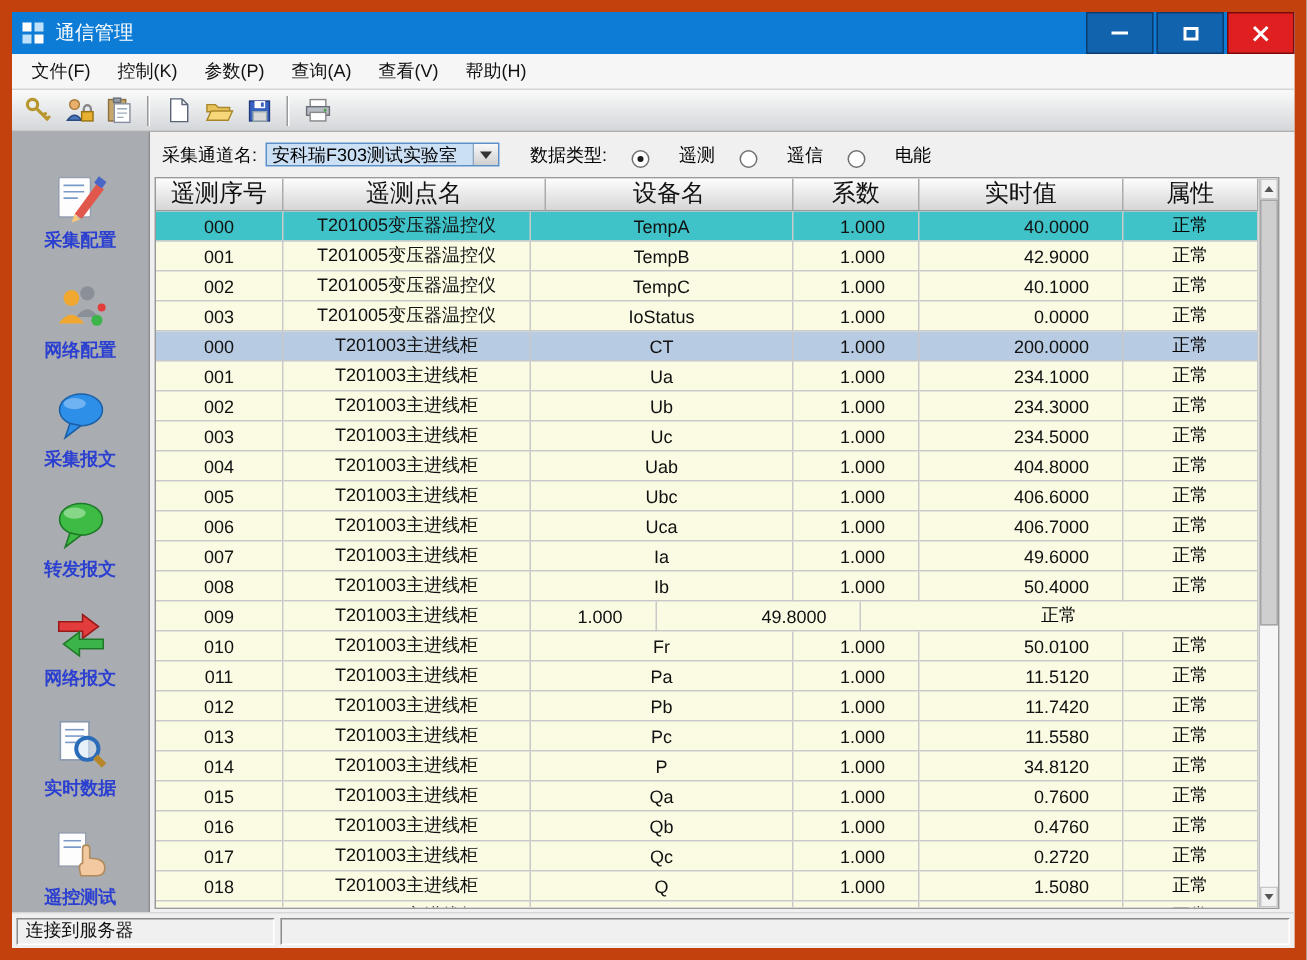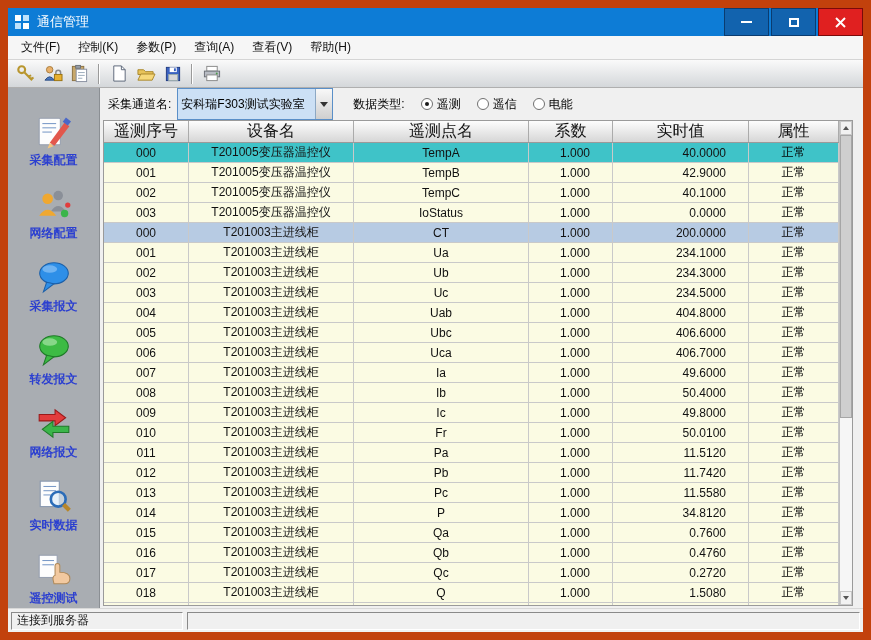--- a/index.html
+++ b/index.html
@@ -57,34 +57,34 @@
     align-items:center; justify-content:flex-end; gap:3px; cursor:pointer;
   }
   .side-label { color:#2B3FD0; font-size:12px; font-weight:bold; }
   .main { flex:1; display:flex; flex-direction:column; background:#F0F0F0; min-width:0; }
   
   .controls-row {
     flex:0 0 30px; display:flex; align-items:center;
     padding-left:8px; font-size:12px; color:#000000; gap:6px;
   }
   .combo {
-    width:156px; height:32px; background:#fff; border:1px solid #5A8FC8;
+    width:156px; height:16px; background:#fff; border:1px solid #5A8FC8;
     display:flex; align-items:stretch; cursor:pointer;
   }
   .combo-text {
     flex:1; display:flex; align-items:center; padding-left:3px;
     font-size:12px; background:#CCE0F5; white-space:nowrap; overflow:hidden;
   }
   .combo-btn {
     width:17px; background:linear-gradient(#F8F8F8,#CFCFCF);
     border-left:1px solid #8CA8C4; display:flex; align-items:center; justify-content:center;
   }
   .arr-down { width:0; height:0; border-left:4px solid transparent; border-right:4px solid transparent; border-top:5px solid #333; }
   .datatype-label { margin-left:14px; }
-  .radio-opt { display:flex; align-items:center; gap:4px; margin-left:10px; cursor:pointer; }
+  .radio-opt { display:flex; align-items:flex-end; gap:20px; margin-left:10px; cursor:pointer; }
   .radio {
     width:12px; height:12px; border-radius:50%; background:#fff;
     border:1px solid #707070; position:relative; display:inline-block;
   }
   .radio.sel::after {
     content:''; position:absolute; left:3px; top:3px; width:4px; height:4px;
     border-radius:50%; background:#1a1a1a;
   }
   
   .table-wrap {
@@ -326,22 +326,22 @@
         <div class="radio-opt">
           <span class="radio"></span>
           <span>电能</span>
         </div>
       </div>
 
       <div class="table-wrap">
         <div class="tbl">
           <div class="thead">
             <div class="hcell c-seq">遥测序号</div>
+            <div class="hcell c-point">遥测点名</div>
             <div class="hcell c-device">设备名</div>
-            <div class="hcell c-point">遥测点名</div>
             <div class="hcell c-coef">系数</div>
             <div class="hcell c-value">实时值</div>
             <div class="hcell c-status">属性</div>
           </div>
           <div class="tbody">
               <div class="trow hl-teal">
                 <div class="tcell c-seq">000</div>
                 <div class="tcell c-device">T201005变压器温控仪</div>
                 <div class="tcell c-point">TempA</div>
                 <div class="tcell c-coef">1.000</div>
@@ -440,21 +440,20 @@
                 <div class="tcell c-seq">008</div>
                 <div class="tcell c-device">T201003主进线柜</div>
                 <div class="tcell c-point">Ib</div>
                 <div class="tcell c-coef">1.000</div>
                 <div class="tcell c-value">50.4000</div>
                 <div class="tcell c-status">正常</div>
               </div>
               <div class="trow">
                 <div class="tcell c-seq">009</div>
                 <div class="tcell c-device">T201003主进线柜</div>
-                <div class="tcell c-point">Ic</div>
                 <div class="tcell c-coef">1.000</div>
                 <div class="tcell c-value">49.8000</div>
                 <div class="tcell c-status">正常</div>
               </div>
               <div class="trow">
                 <div class="tcell c-seq">010</div>
                 <div class="tcell c-device">T201003主进线柜</div>
                 <div class="tcell c-point">Fr</div>
                 <div class="tcell c-coef">1.000</div>
                 <div class="tcell c-value">50.0100</div>

